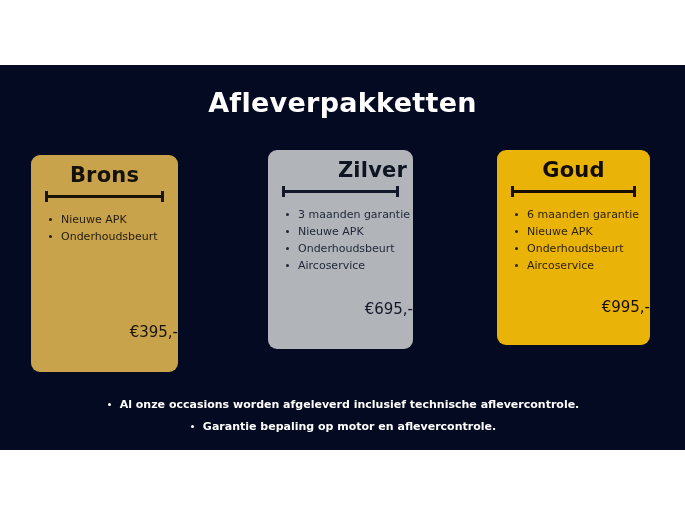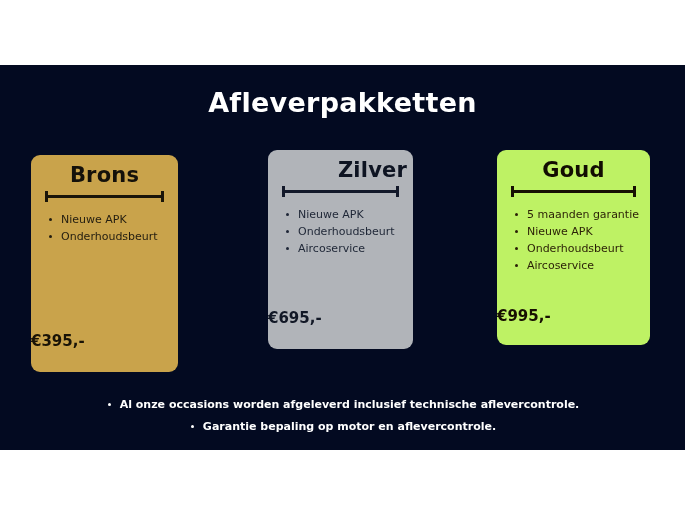--- a/index.html
+++ b/index.html
@@ -71,21 +71,21 @@
     top: 85px;
     width: 145px;
     height: 199px;
     background: #B1B4B9;
   }
   .card-gold {
     left: 497px;
     top: 85px;
     width: 153px;
     height: 195px;
-    background: #bef264;
+    background: #eab308;
   }
 
   .card-title {
     position: absolute;
     left: 0;
     top: 8px;
     width: 100%;
     text-align: center;
     font-size: 21px;
     font-weight: bold;
@@ -159,26 +159,25 @@
   }
   .card-silver .features li { color: #1e2636; }
   .card-silver .features li::before { background: #1e2636; }
   .card-gold .features li { color: #2a1f06; }
   .card-gold .features li::before { background: #2a1f06; }
 
   .price {
     position: absolute;
     left: 0;
     width: 100%;
-    text-align: left;
+    text-align: right;
     font-size: 15px;
-    font-weight: bold;
+    font-weight: normal;
     color: #191306;
     font-family: "DejaVu Sans", "Liberation Sans", sans-serif;
-    margin-top: 9px;
   }
   .card-bronze .price { top: 168px; }
   .card-silver .price { top: 150px; color: #121826; }
   .card-gold .price  { top: 148px; color: #170f02; }
 
   .footnotes {
     position: absolute;
     left: 0;
     top: 328px;
     width: 685px;
@@ -232,36 +231,37 @@
       </div>
 
       <div class="card card-silver">
         <div class="card-title">Zilver</div>
         <div class="divider">
           <span class="cap cap-l"></span>
           <span class="bar"></span>
           <span class="cap cap-r"></span>
         </div>
         <ul class="features">
+          <li>3 maanden garantie</li>
           <li>Nieuwe APK</li>
           <li>Onderhoudsbeurt</li>
           <li>Aircoservice</li>
         </ul>
         <div class="price">€695,-</div>
       </div>
 
       <div class="card card-gold">
         <div class="card-title">Goud</div>
         <div class="divider">
           <span class="cap cap-l"></span>
           <span class="bar"></span>
           <span class="cap cap-r"></span>
         </div>
         <ul class="features">
-          <li>5 maanden garantie</li>
+          <li>6 maanden garantie</li>
           <li>Nieuwe APK</li>
           <li>Onderhoudsbeurt</li>
           <li>Aircoservice</li>
         </ul>
         <div class="price">€995,-</div>
       </div>
 
     </div>
 
     <div class="footnotes">

